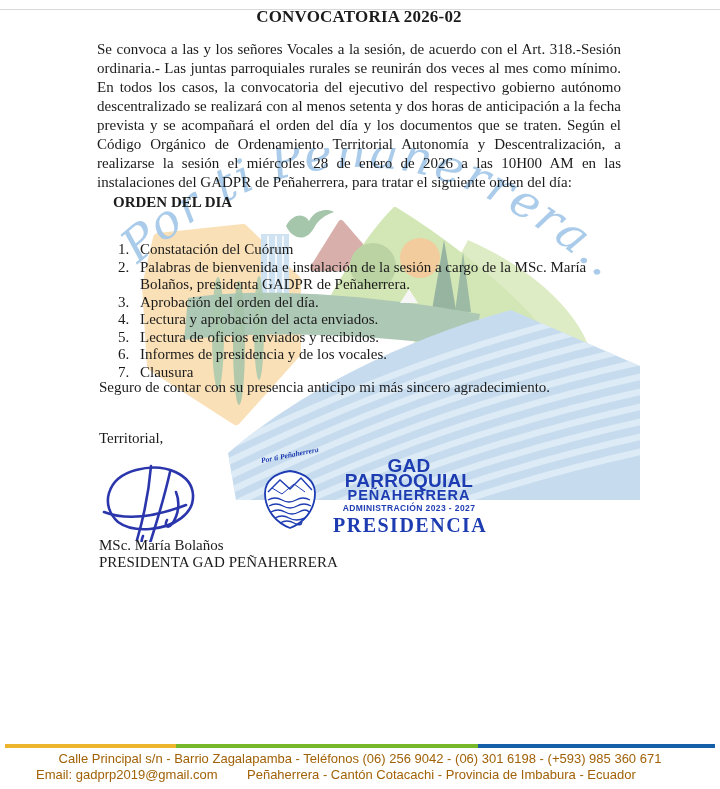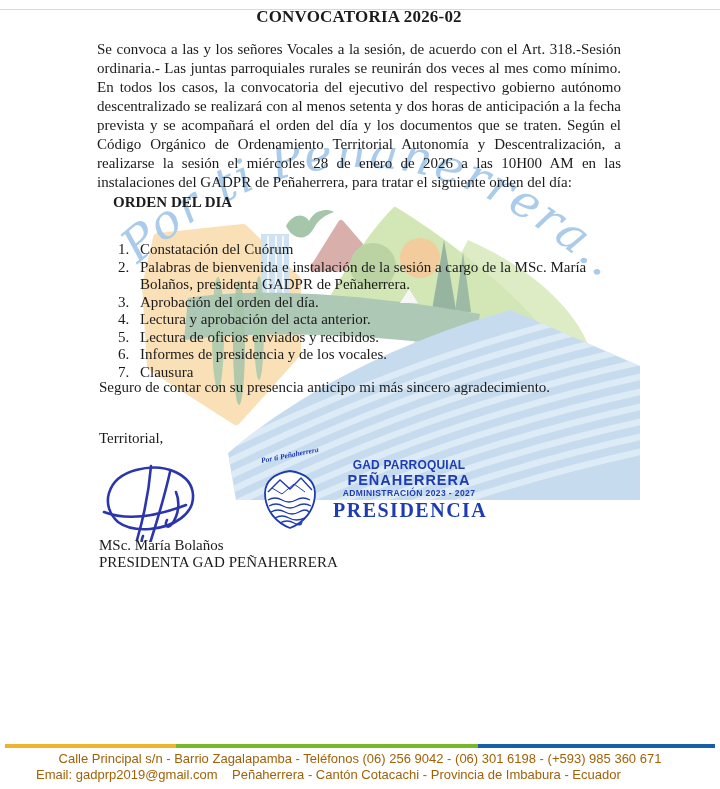--- a/index.html
+++ b/index.html
@@ -30,41 +30,41 @@
 
   .signature { position: absolute; left: 96px; top: 462px; width: 138px; height: 80px; }
   .stamp { position: absolute; left: 260px; top: 455px; display: flex; align-items: flex-start;
            gap: 7px; color: #1E3CB2; }
   .stamp-emblem { position: relative; width: 66px; height: 76px; }
   .stamp-motto { position: absolute; top: 1px; left: 2px; font-size: 7.5px; font-style: italic;
                  font-weight: bold; white-space: nowrap; transform: rotate(-11deg);
                  transform-origin: left bottom; }
   .stamp-text { text-align: center; width: 152px; padding-top: 3px;
                 font-family: "Liberation Sans", sans-serif; }
-  .stamp-l1 { font-weight: bold; font-size: 12px; letter-spacing: .2px; line-height: 15px; }
+  .stamp-l1 { font-weight: bold; font-size: 19px; letter-spacing: .2px; line-height: 15px; }
   .stamp-l2 { font-weight: bold; font-size: 14.5px; letter-spacing: 1px; line-height: 15px; }
   .stamp-l3 { font-weight: bold; font-size: 8.5px; letter-spacing: .4px; line-height: 11px; }
   .stamp-l4 { font-family: "Liberation Serif", serif; font-weight: bold; font-size: 20px;
               letter-spacing: 1.5px; line-height: 22px; }
 
   .signer-name { position: absolute; top: 537px; left: 99px; font-size: 15px; }
   .signer-title { position: absolute; top: 554px; left: 99px; font-size: 15px; }
 
   
   .footer-bar { position: absolute; top: 744px; left: 5px; width: 710px; height: 4px;
                 display: flex; z-index: 1; }
   .footer-bar .seg1 { width: 171px; height: 4px; }
   .footer-bar .seg2 { width: 302px; height: 4px; }
   .footer-bar .seg3 { width: 237px; height: 4px; }
   .footer-text { position: absolute; left: 0; width: 720px; z-index: 1; color: #a16207;
                  font-family: "Liberation Sans", sans-serif; font-size: 13px; }
   .footer-line1 { top: 751px; text-align: center; }
   .footer-line2 { top: 767px; height: 16px; }
   .footer-email { position: absolute; left: 36px; top: 0; white-space: nowrap; }
-  .footer-location { position: absolute; left: 232px; top: 0; white-space: nowrap; }
+  .footer-location { position: absolute; left: 247px; top: 0; white-space: nowrap; }
 </style>
 </head>
 <body>
 
 <div class="page">
 
   <div class="topline"></div>
 
   <svg class="watermark" viewBox="0 0 522 362">
     <defs>
@@ -132,21 +132,21 @@
     <div class="title">CONVOCATORIA 2026-02</div>
 
     <div class="para">Se convoca a las y los señores Vocales a la sesión, de acuerdo con el Art. 318.-Sesión ordinaria.- Las juntas parroquiales rurales se reunirán dos veces al mes como mínimo. En todos los casos, la convocatoria del ejecutivo del respectivo gobierno autónomo descentralizado se realizará con al menos setenta y dos horas de anticipación a la fecha prevista y se acompañará el orden del día y los documentos que se traten. Según el Código Orgánico de Ordenamiento Territorial Autonomía y Descentralización, a realizarse la sesión el miércoles 28 de enero de 2026 a las 10H00 AM en las instalaciones del GADPR de Peñaherrera, para tratar el siguiente orden del día:</div>
 
     <div class="heading">ORDEN DEL DIA</div>
 
     <ol class="agenda">
       <li>Constatación del Cuórum</li>
       <li>Palabras de bienvenida e instalación de la sesión a cargo de la MSc. María Bolaños, presidenta GADPR de Peñaherrera.</li>
       <li>Aprobación del orden del día.</li>
-      <li>Lectura y aprobación del acta anterior.</li>
+      <li>Lectura y aprobación del acta enviados.</li>
       <li>Lectura de oficios enviados y recibidos.</li>
       <li>Informes de presidencia y de los vocales.</li>
       <li>Clausura</li>
     </ol>
 
     <div class="closing">Seguro de contar con su presencia anticipo mi más sincero agradecimiento.</div>
 
     <div class="salutation">Territorial,</div>
 
     <svg class="signature" viewBox="0 0 138 80">

